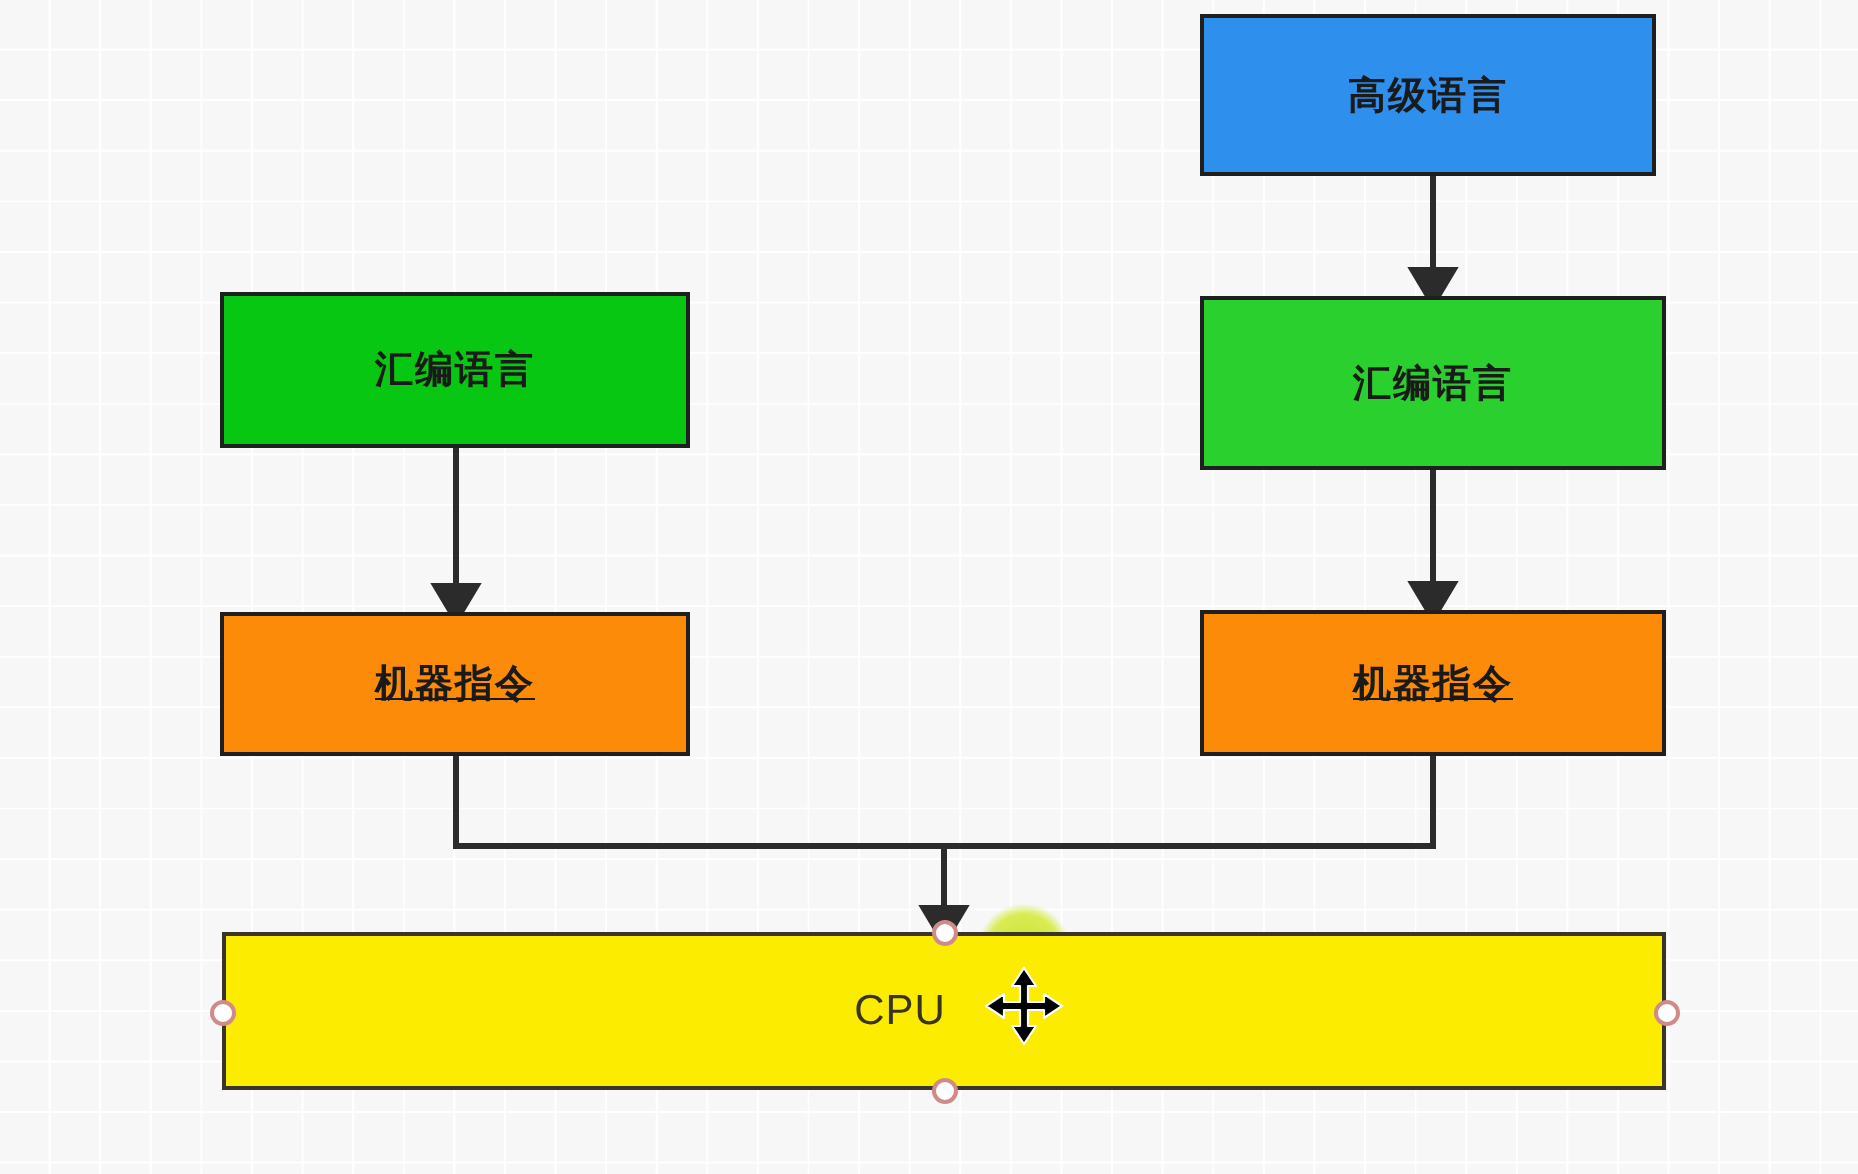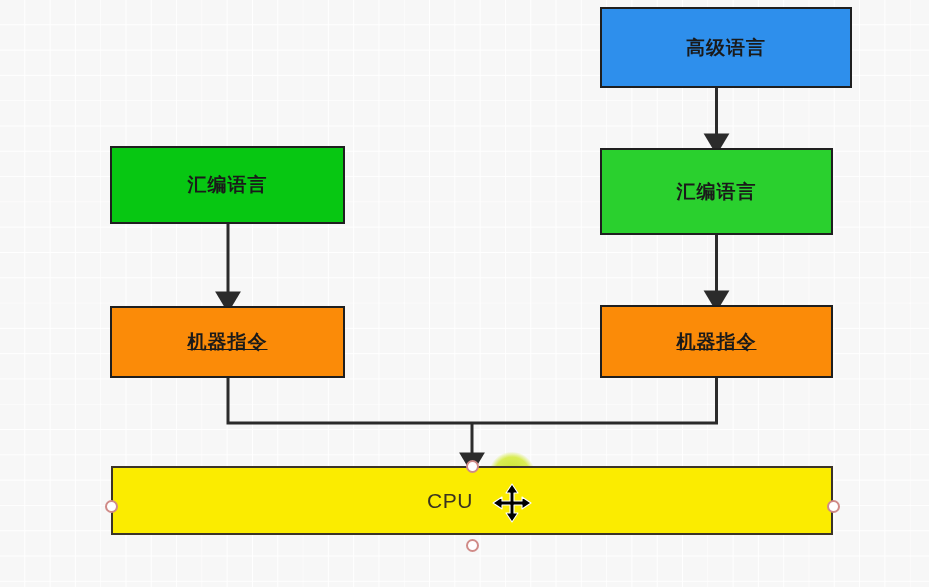--- a/index.html
+++ b/index.html
@@ -66,41 +66,41 @@
 
     <path d="M228,378 L228,423 L472,423" stroke="#2b2b2b" stroke-width="3" fill="none"></path>
 
     <path d="M716.5,378 L716.5,423 L472,423" stroke="#2b2b2b" stroke-width="3" fill="none"></path>
 
     <path d="M472,423 L472,456" stroke="#2b2b2b" stroke-width="3" fill="none" marker-end="url(#ah)"></path>
   </svg>
 
   <div class="hover-blob" style="left:489px;top:452px;"></div>
 
-  <div class="node cjk n-hl" style="left:600px;top:7px;width:252px;height:81px;">
+  <div class="node cjk n-hl" style="left:600px;top:7px;width:228px;height:81px;">
     <span>高级语言</span>
   </div>
 
   <div class="node cjk n-asm-r" style="left:600px;top:148px;width:233px;height:87px;">
     <span>汇编语言</span>
   </div>
 
   <div class="node cjk n-mi" style="left:600px;top:305px;width:233px;height:73px;">
     <span>机器指令</span>
   </div>
 
   <div class="node cjk n-asm-l" style="left:110px;top:146px;width:235px;height:78px;">
     <span>汇编语言</span>
   </div>
 
   <div class="node cjk n-mi" style="left:110px;top:306px;width:235px;height:72px;">
     <span>机器指令</span>
   </div>
 
-  <div class="node n-cpu" style="left:111px;top:466px;width:722px;height:69px;text-align:right;">
+  <div class="node n-cpu" style="left:111px;top:466px;width:722px;height:79px;text-align:right;">
     <span class="cpu-label">CPU</span>
   </div>
 
   <div class="handle" style="left:466px;top:460px;"></div>
   <div class="handle" style="left:466px;top:539px;"></div>
   <div class="handle" style="left:105px;top:500px;"></div>
   <div class="handle" style="left:827px;top:500px;"></div>
 
   <div class="move-cursor" style="left:491px;top:482px;">
     <svg width="42" height="42" viewBox="0 0 42 42">

